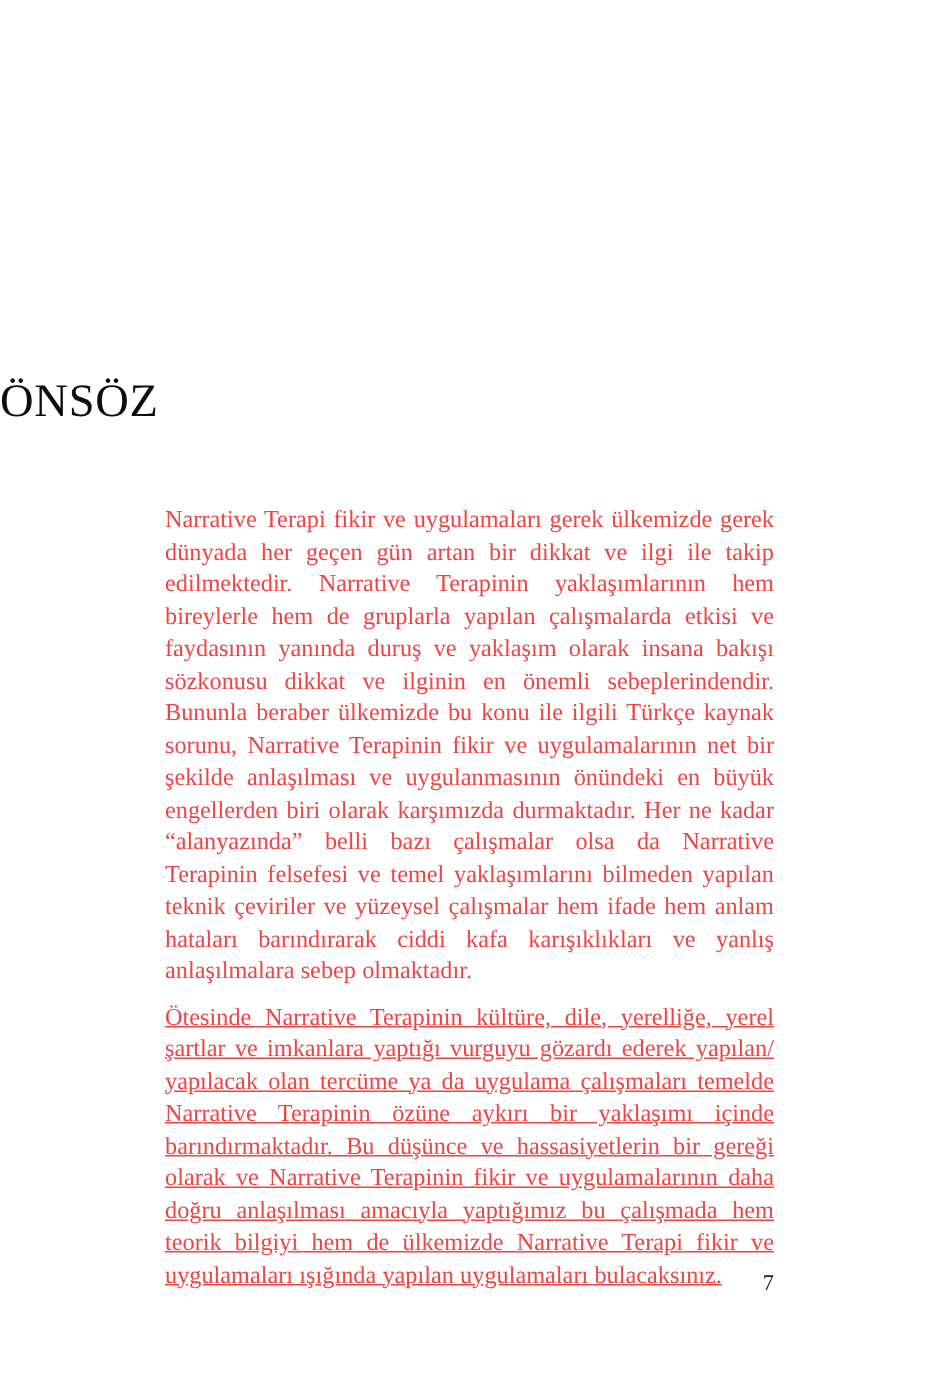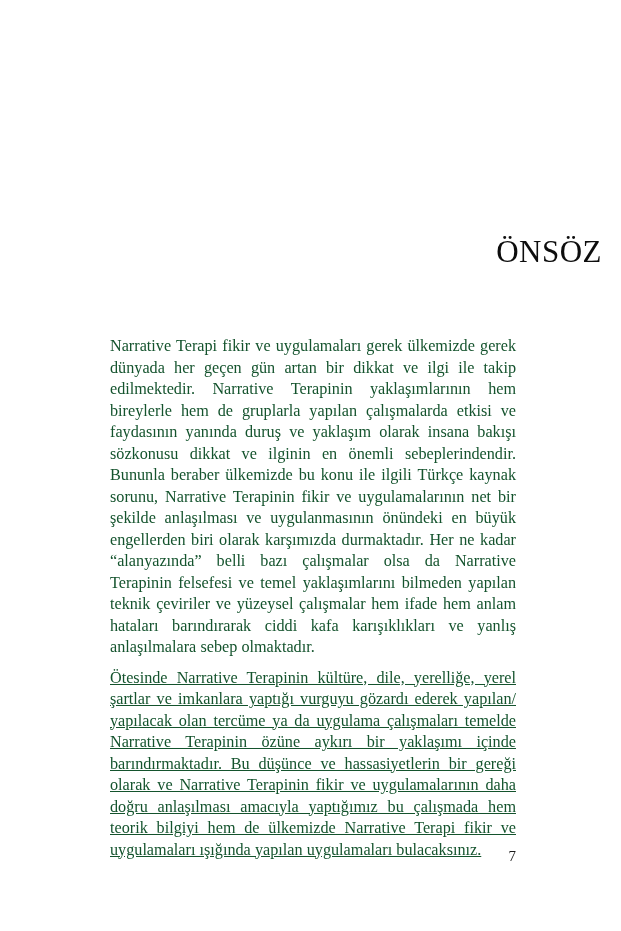--- a/index.html
+++ b/index.html
@@ -18,45 +18,45 @@
   }
 
   .page {
     position: absolute;
     inset: 0;
     background: #ffffff;
   }
 
   .chapter-title {
     position: absolute;
-    top: 212px;
+    top: 227px;
     left: 0;
     width: 602px;
-    text-align: right;
+    text-align: left;
     font-size: 31px;
     line-height: 38px;
     letter-spacing: 0.5px;
     font-weight: 400;
     color: #0d0d0d;
   }
 
   .text-block {
     position: absolute;
     left: 110px;
     top: 336px;
     width: 406px;
   }
 
   .para {
     margin: 0 0 9px 0;
     font-size: 16.2px;
     line-height: 21.5px;
     text-align: justify;
     text-justify: inter-word;
-    color: #14532d;
+    color: #ef4444;
     hyphens: manual;
     word-spacing: 0.1px;
   }
   .para:last-child {
     margin-bottom: 0;
     text-decoration: underline;
   }
 
   .folio {
     position: absolute;

